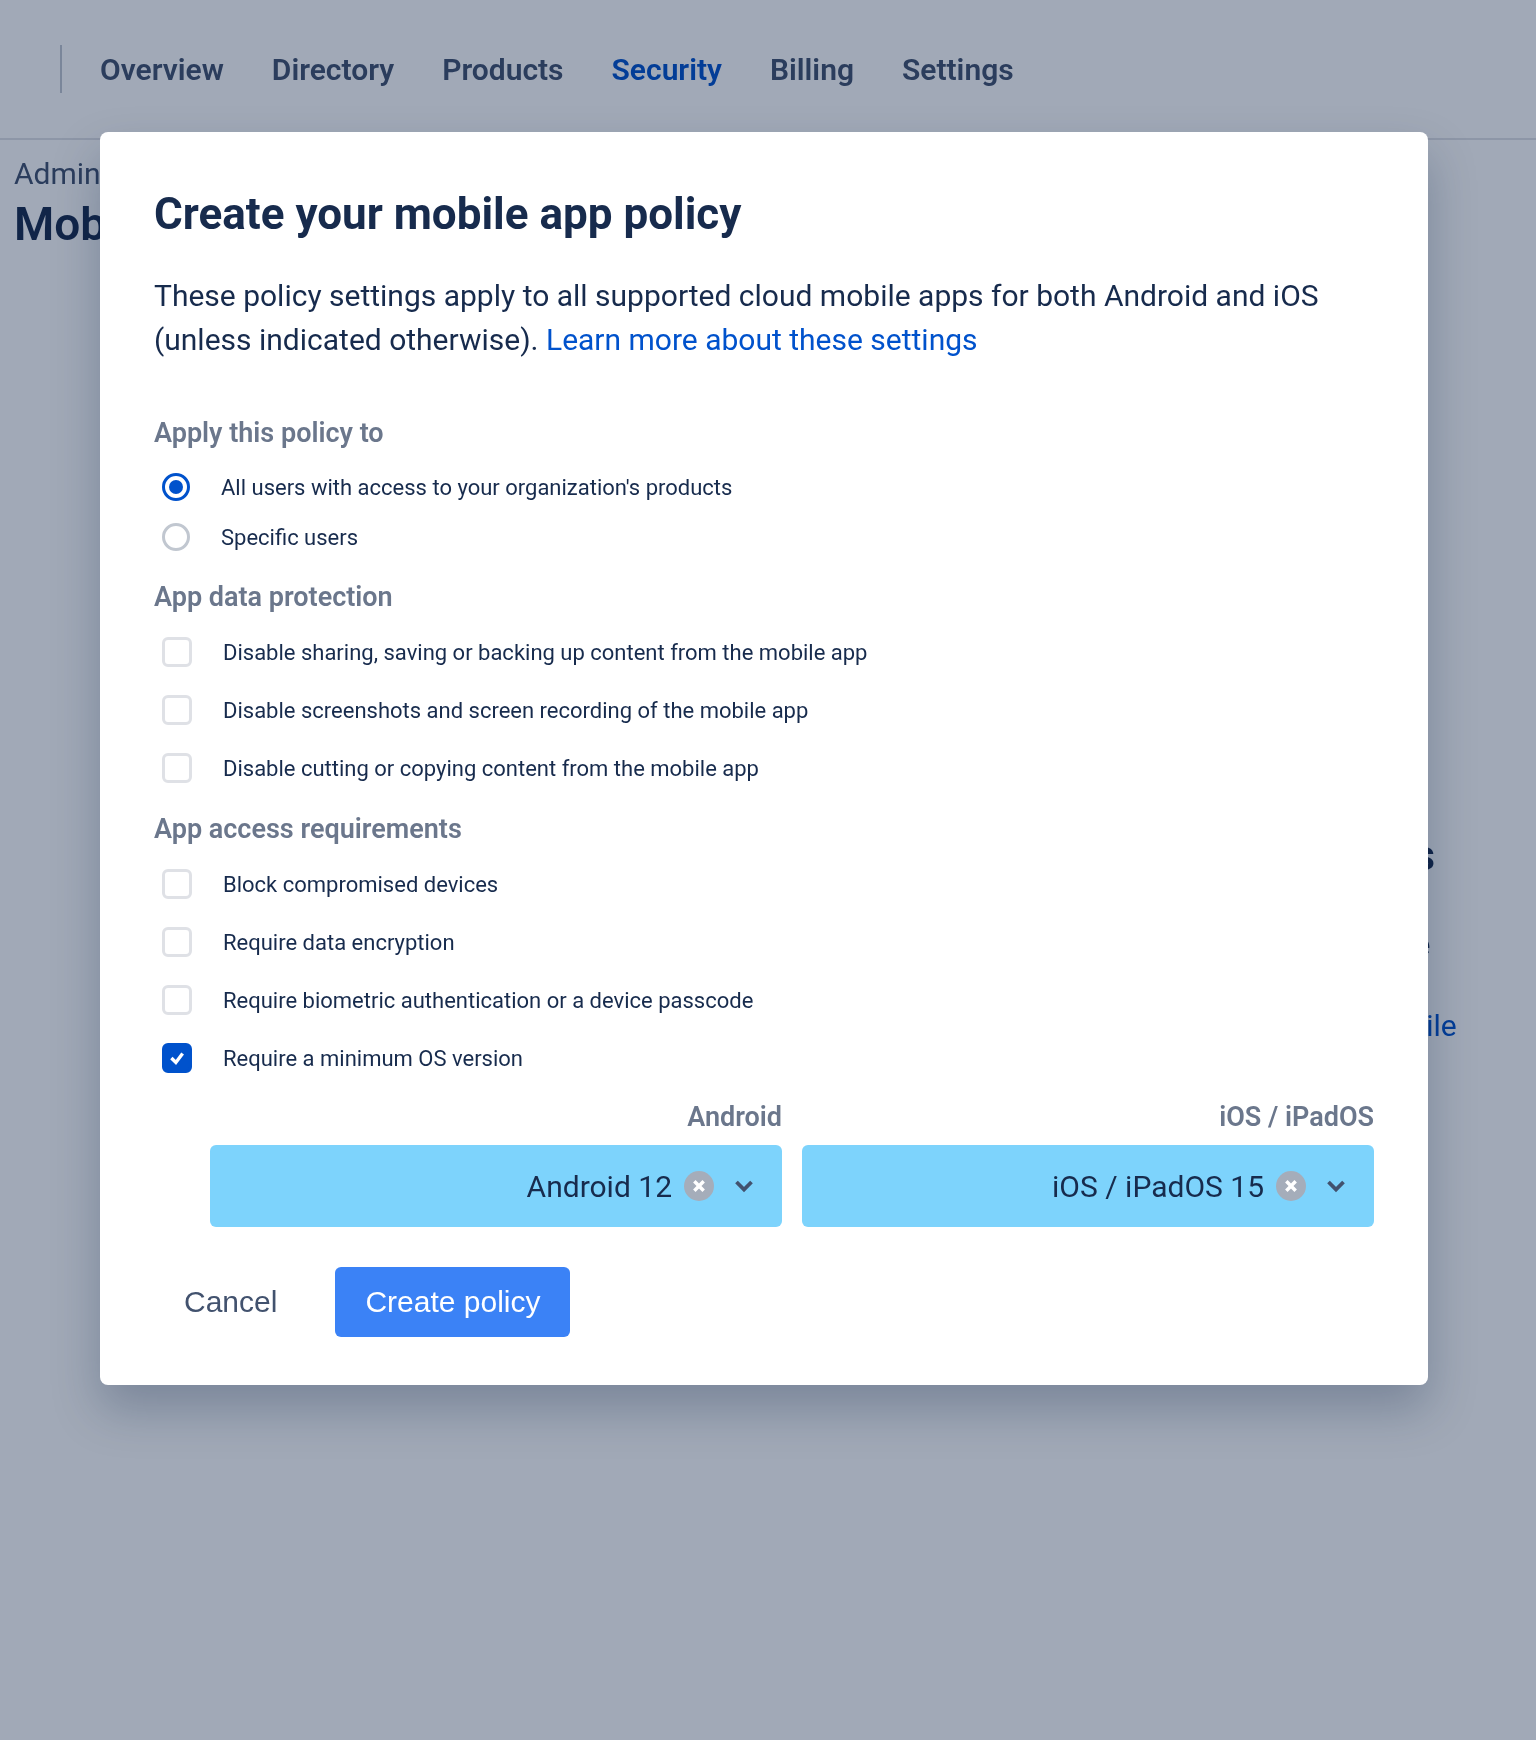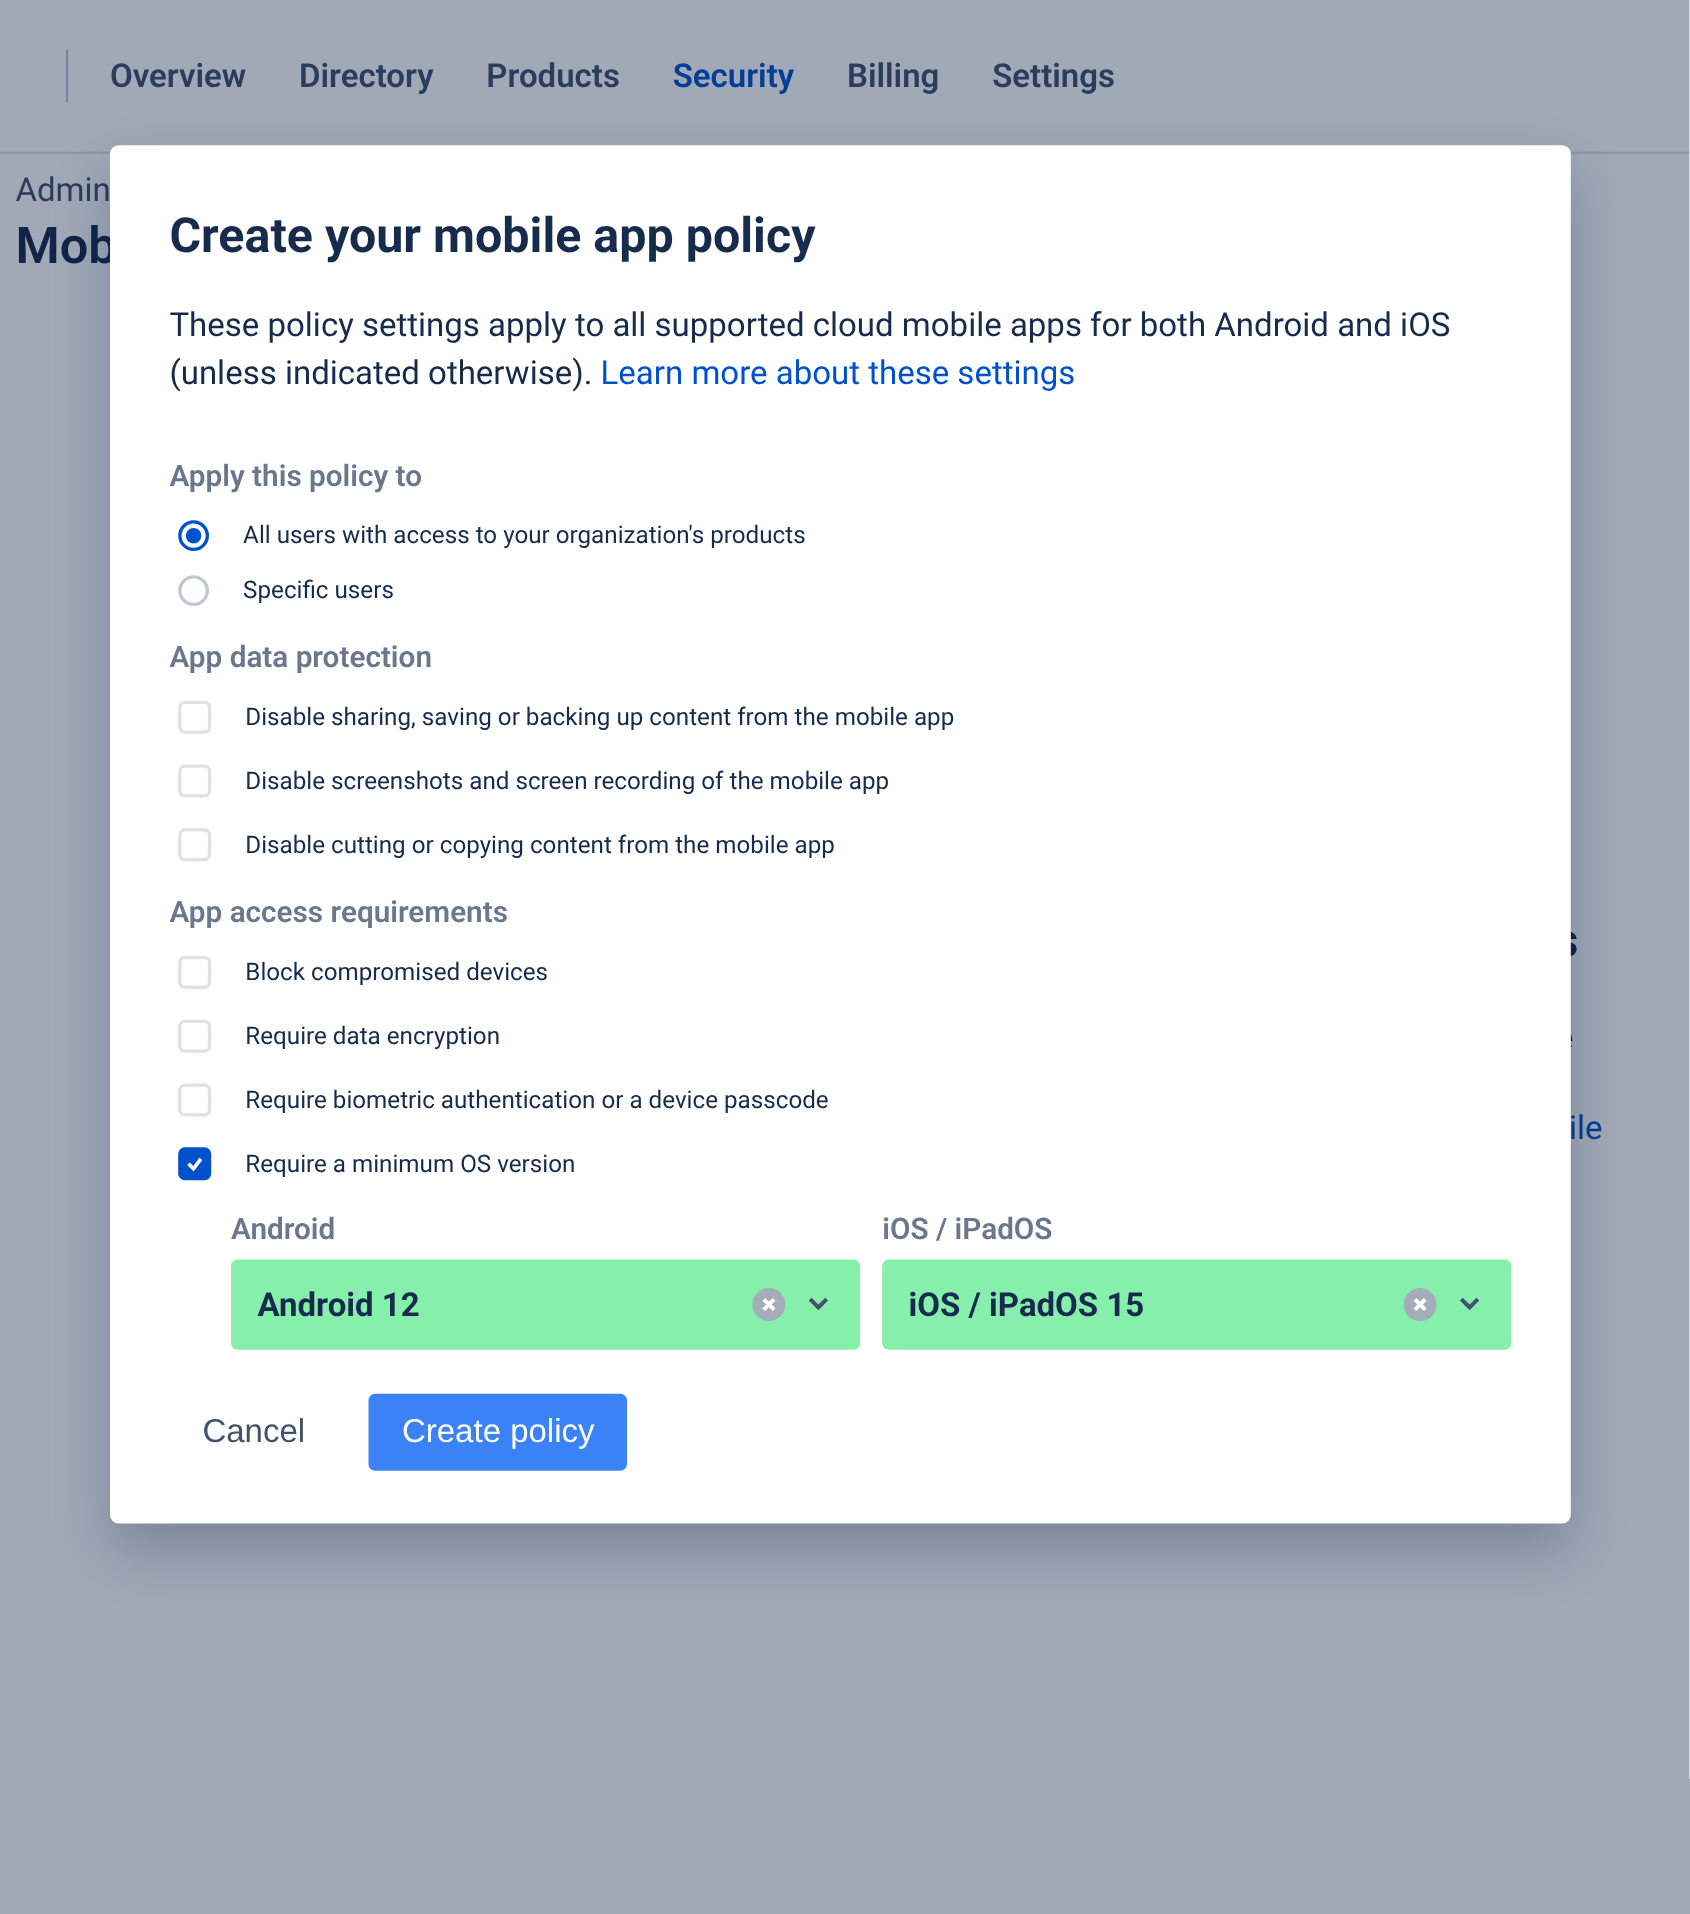--- a/index.html
+++ b/index.html
@@ -115,31 +115,31 @@
   .check.checked { background:#0052CC; border-color:#0052CC; }
   .check.checked svg { stroke:#fff; }
   .check svg { width:18px; height:18px; stroke:transparent; stroke-width:3; fill:none; }
 
   .check-row { margin: 18px 0 28px 8px; }
 
   
   .os-grid {
     display:flex; gap:20px;
     margin: 10px 0 30px 56px;
+    text-align: right;
   }
   .os-col { flex:1; }
   .os-col .lbl { font-size:27px; font-weight:600; color:#6B778C; margin-bottom:12px; }
   .select {
-    background:#86efac; border-radius:6px;
+    background:#7dd3fc; border-radius:6px;
     height:82px;
     display:flex; align-items:center;
     padding: 0 20px 0 24px;
     font-size:30px; color:#172B4D;
     gap:12px;
-    font-weight:bold;
   }
   .select .val { flex:1; }
   .select .clear {
     width:30px; height:30px; border-radius:50%;
     background:#A5ADBA; display:flex; align-items:center; justify-content:center;
     cursor:pointer;
   }
   .select .clear svg { width:14px; height:14px; stroke:#fff; stroke-width:3; }
   .select .chev { cursor:pointer; padding:0 6px; }
   .select .chev svg { width:24px; height:24px; stroke:#42526E; stroke-width:2.5; fill:none; }

